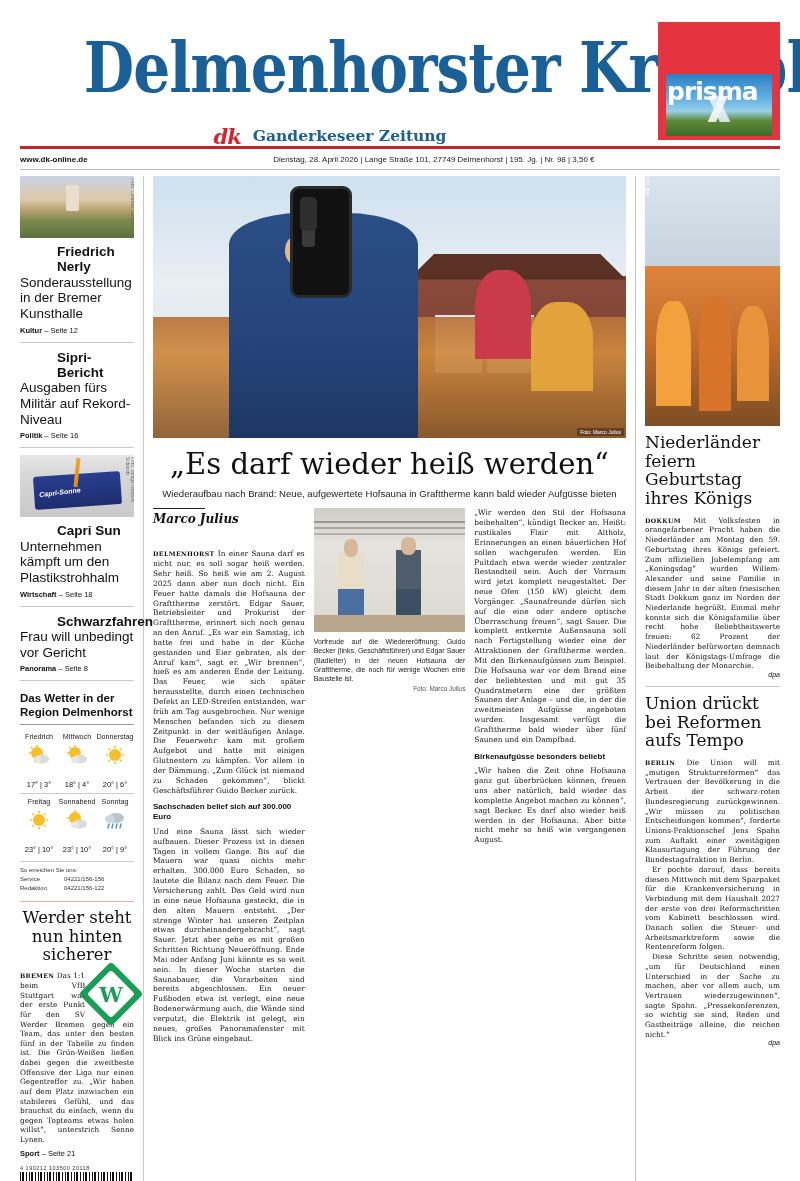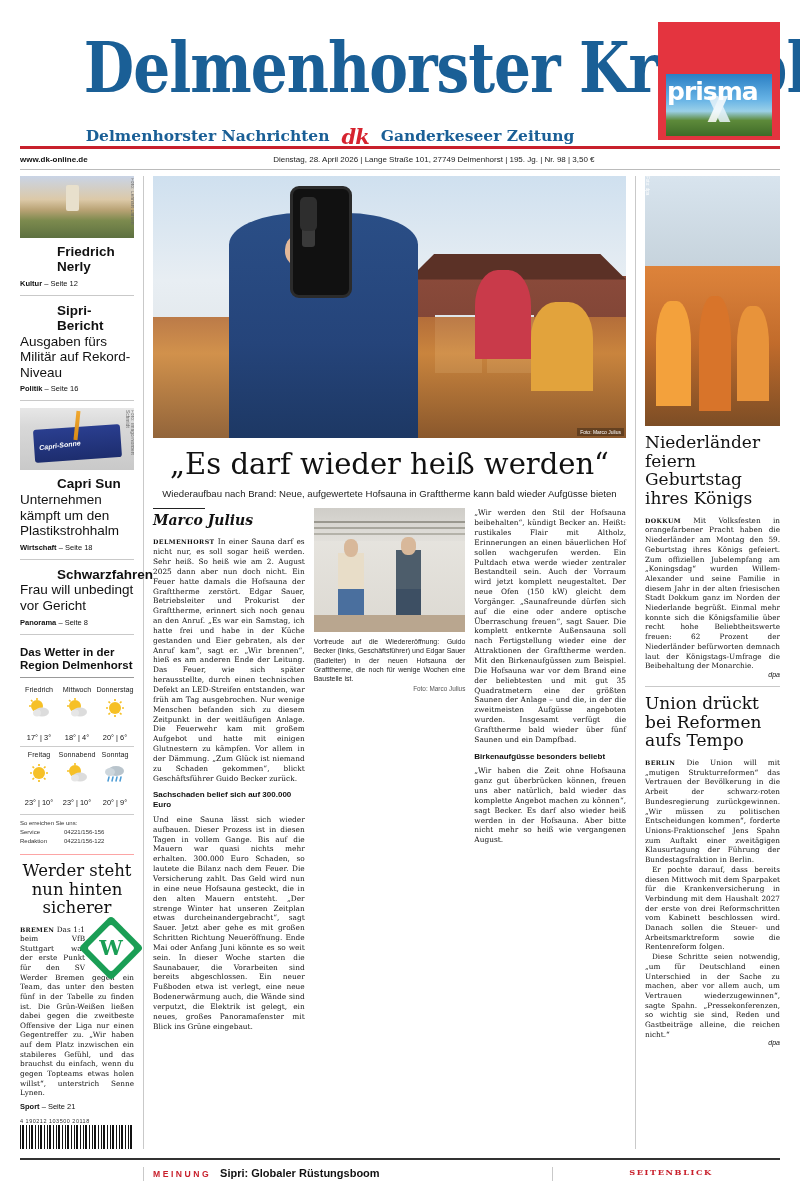--- a/index.html
+++ b/index.html
@@ -214,21 +214,21 @@
     background:rgba(0,0,0,.3); padding:1px 3px;
   }
 
   
   .lead-head {
     font-family:"DejaVu Serif", serif; font-size:29px; text-align:center;
     margin:11px 0 8px; font-weight:normal; line-height:1.08;
   }
   .lead-sub { font-size:9.6px; text-align:center; color:#222; margin-bottom:9px; }
   .byline-rule { width:52px; border-top:1px solid #222; margin-bottom:3px; }
-  .byline { font-family:"DejaVu Serif",serif; font-style:italic; font-weight:bold; font-size:14px; margin-bottom:9px; }
+  .byline { font-family:"DejaVu Serif",serif; font-style:italic; font-weight:bold; font-size:12px; margin-bottom:23px; }
 
   .lead-cols { display:flex; gap:9px; }
   .lc { flex:1; }
   .lc p {
     font-family:"DejaVu Serif", serif; font-size:7.4px; line-height:1.33;
     text-align:justify; margin:0 0 0; text-indent:0; hyphens:auto;
   }
   .loc-tag { font-size:6.2px; font-weight:bold; letter-spacing:.4px; }
   .sub-head { font-size:8px; font-weight:bold; line-height:1.22; margin:7px 0 5px; }
   .inner-photo { width:100%; height:124px; position:relative; overflow:hidden; margin-bottom:5px; }
@@ -281,21 +281,20 @@
   .sb-head { font-size:16.5px; text-align:center; line-height:1.14; margin:0 0 9px; font-weight:normal; }
 </style>
 </head>
 <body>
 
 <div class="page">
 
   <div class="masthead">
     <div class="mast-title">Delmenhorster Kreisblatt</div>
     <div class="mast-sub">
-      <span>Delmenhorster Nachrichten</span>
       <span class="dk-logo">dk</span>
       <span>Ganderkeseer Zeitung</span>
     </div>
 
     <div class="prisma-box">
       <div class="prisma-img"></div>
       <div class="prisma-word">prisma</div>
     </div>
   </div>
 
@@ -308,20 +307,21 @@
 
   <div class="grid">
 
     <div class="col-left">
 
       <div class="teaser">
         <div class="teaser-img img-nerly">
           <span class="teaser-credit">Foto: Lennart Larsen</span>
         </div>
         <div class="t-kicker">Friedrich Nerly</div>
+        <div class="t-text">Sonderausstellung in der Bremer Kunsthalle</div>
         <div class="t-ref">
           <b>Kultur</b>
           <span>– Seite 12</span>
         </div>
       </div>
 
       <div class="teaser">
         <div class="t-kicker">Sipri-Bericht</div>
         <div class="t-text">Ausgaben fürs Militär auf Rekord-Niveau</div>
         <div class="t-ref">

